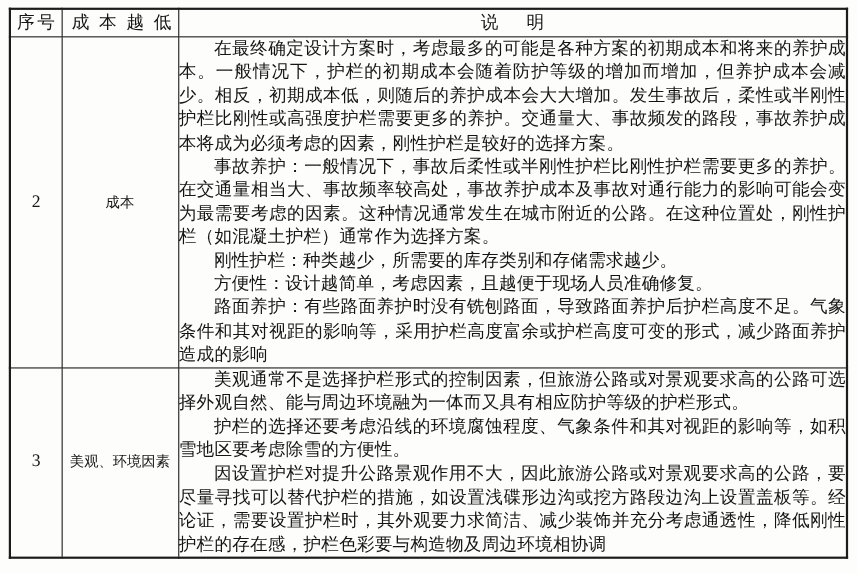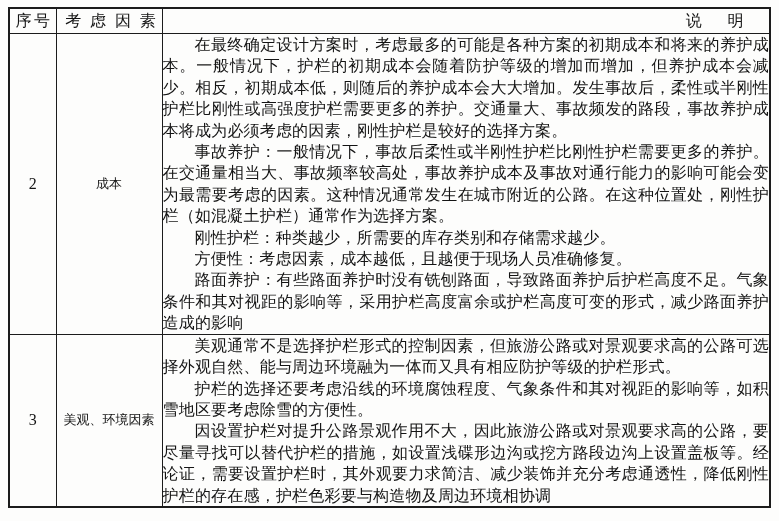--- a/index.html
+++ b/index.html
@@ -39,21 +39,21 @@
   th.hcell {
     font-size: 16px;
     font-weight: normal;
     text-align: center;
     height: 24px;
     line-height: 24px;
     white-space: nowrap;
   }
   th.hcell.h-no     { letter-spacing: 0.15em; text-indent: 0.15em; }
   th.hcell.h-factor { letter-spacing: 0.55em; text-indent: 0.55em; }
-  th.hcell.h-desc   { letter-spacing: 1.6em;  text-indent: 1.6em; text-align: right; }
+  th.hcell.h-desc   { letter-spacing: 1.6em;  text-indent: 1.6em; }
   td.no-cell {
     text-align: center;
     font-size: 16px;
     font-family: "Liberation Serif", "DejaVu Serif", serif;
   }
   td.factor-cell {
     text-align: center;
     font-size: 13px;
     white-space: nowrap;
   }
@@ -79,33 +79,33 @@
 <div class="page">
   <table class="doc-table">
     <colgroup>
       <col class="c-no">
       <col class="c-factor">
       <col class="c-desc">
     </colgroup>
     <thead>
       <tr>
         <th class="hcell h-no">序号</th>
-        <th class="hcell h-factor">考虑因素</th>
+        <th class="hcell h-factor">成本越低</th>
         <th class="hcell h-desc">说明</th>
       </tr>
     </thead>
     <tbody>
       <tr>
         <td class="no-cell">2</td>
         <td class="factor-cell">成本</td>
         <td class="desc-cell">
           <p>在最终确定设计方案时，考虑最多的可能是各种方案的初期成本和将来的养护成本。一般情况下，护栏的初期成本会随着防护等级的增加而增加，但养护成本会减少。相反，初期成本低，则随后的养护成本会大大增加。发生事故后，柔性或半刚性护栏比刚性或高强度护栏需要更多的养护。交通量大、事故频发的路段，事故养护成本将成为必须考虑的因素，刚性护栏是较好的选择方案。</p>
           <p>事故养护：一般情况下，事故后柔性或半刚性护栏比刚性护栏需要更多的养护。在交通量相当大、事故频率较高处，事故养护成本及事故对通行能力的影响可能会变为最需要考虑的因素。这种情况通常发生在城市附近的公路。在这种位置处，刚性护栏（如混凝土护栏）通常作为选择方案。</p>
           <p>刚性护栏：种类越少，所需要的库存类别和存储需求越少。</p>
-          <p>方便性：考虑因素，成本越低，且越便于现场人员准确修复。</p>
+          <p>方便性：设计越简单，考虑因素，且越便于现场人员准确修复。</p>
           <p>路面养护：有些路面养护时没有铣刨路面，导致路面养护后护栏高度不足。气象条件和其对视距的影响等，采用护栏高度富余或护栏高度可变的形式，减少路面养护造成的影响</p>
         </td>
       </tr>
       <tr>
         <td class="no-cell">3</td>
         <td class="factor-cell">美观、环境因素</td>
         <td class="desc-cell">
           <p>美观通常不是选择护栏形式的控制因素，但旅游公路或对景观要求高的公路可选择外观自然、能与周边环境融为一体而又具有相应防护等级的护栏形式。</p>
           <p>护栏的选择还要考虑沿线的环境腐蚀程度、气象条件和其对视距的影响等，如积雪地区要考虑除雪的方便性。</p>
           <p>因设置护栏对提升公路景观作用不大，因此旅游公路或对景观要求高的公路，要尽量寻找可以替代护栏的措施，如设置浅碟形边沟或挖方路段边沟上设置盖板等。经论证，需要设置护栏时，其外观要力求简洁、减少装饰并充分考虑通透性，降低刚性护栏的存在感，护栏色彩要与构造物及周边环境相协调</p>

